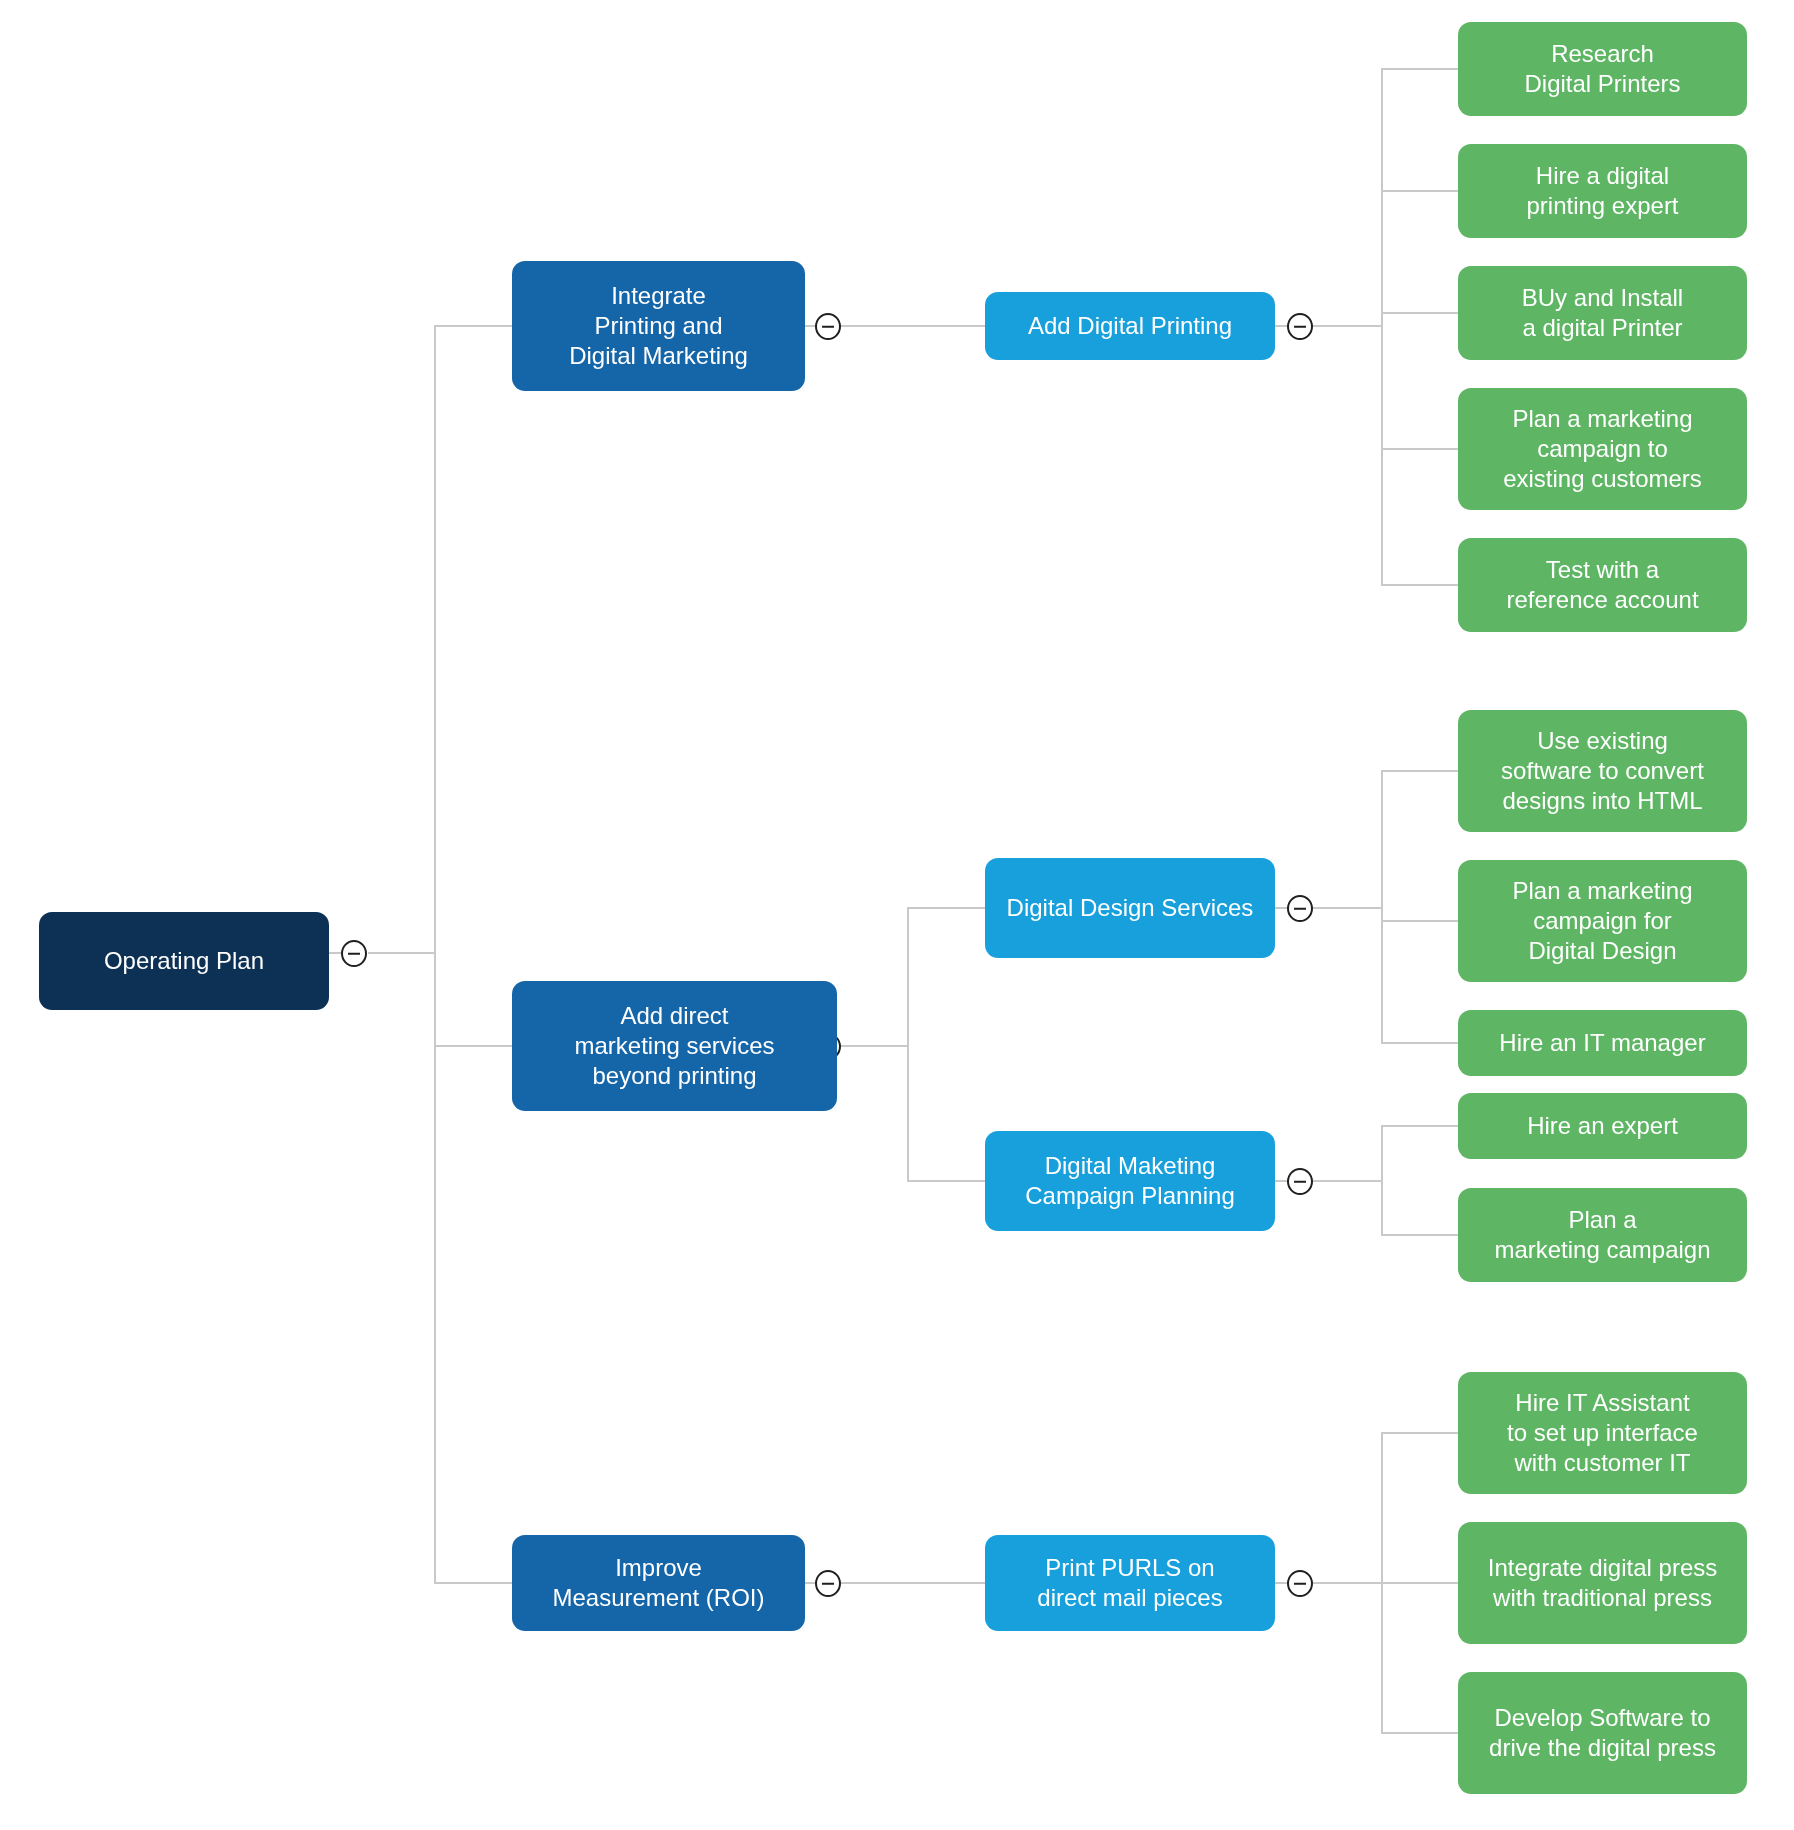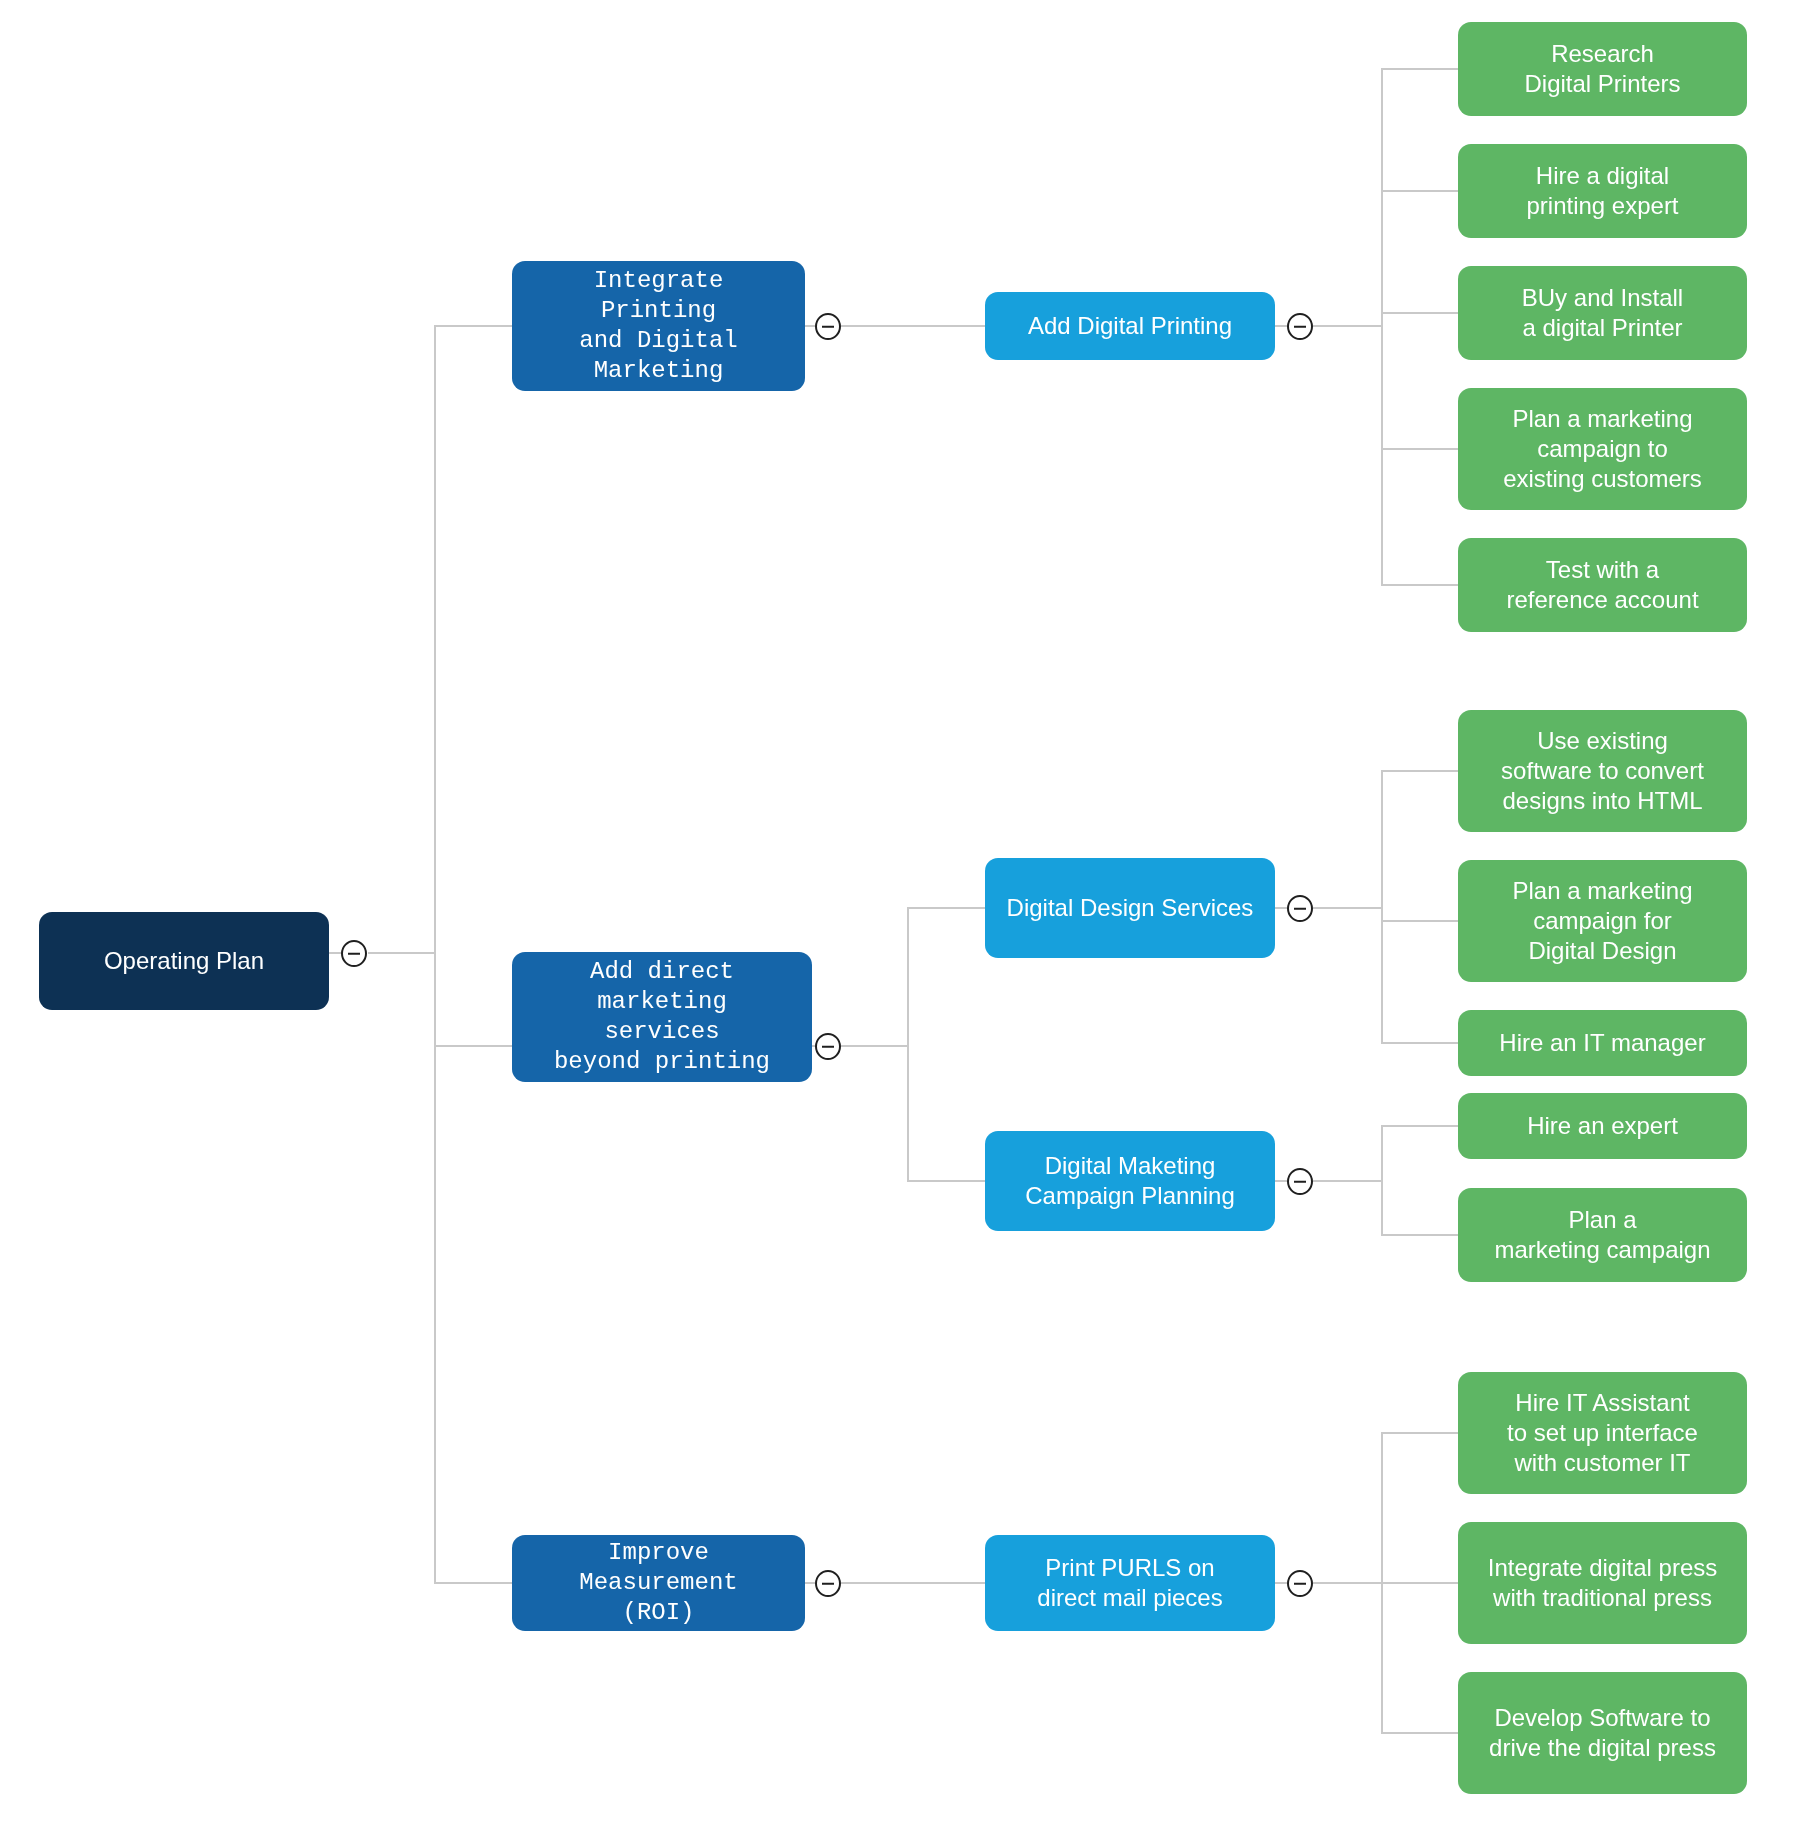--- a/index.html
+++ b/index.html
@@ -23,21 +23,21 @@
     position:absolute;
     display:flex;align-items:center;justify-content:center;
     text-align:center;
     color:var(--node-text);
     font-size:24px;line-height:30px;
     border-radius:13px;
     box-sizing:border-box;
   }
   .node span{display:block;width:100%;text-wrap:balance;}
   .lvl1{background:var(--root-fill);padding:0 20px;margin-top:8px;}
-  .lvl2{background:var(--branch-fill);padding:4px 34px;font-family:Liberation Mono, monospace;}
+  .lvl2{background:var(--branch-fill);padding:4px 34px;}
   .lvl3{background:var(--sub-branch-fill);padding:0 15px;}
   .lvl4{background:var(--leaf-fill);padding:0 14px;}
   .hl,.vl{position:absolute;background:var(--connector);}
   .hl{height:2px;}
   .vl{width:2px;}
   .collapse{
     position:absolute;
     width:26px;height:27px;
     background:#ffffff;
     border:2.5px solid var(--icon-stroke);
@@ -112,21 +112,21 @@
   <div class="collapse" style="left:1287px;top:1168px"></div>
   <div class="collapse" style="left:1287px;top:1570px"></div>
 
   <div class="node lvl1" style="left:39px;top:904px;width:290px;height:98px">
     <span>Operating Plan</span>
   </div>
 
   <div class="node lvl2" style="left:512px;top:261px;width:293px;height:130px">
     <span>Integrate Printing and Digital Marketing</span>
   </div>
-  <div class="node lvl2" style="left:512px;top:952px;width:300px;height:130px">
+  <div class="node lvl2" style="left:512px;top:981px;width:325px;height:130px">
     <span>Add direct marketing services beyond printing</span>
   </div>
   <div class="node lvl2" style="left:512px;top:1535px;width:293px;height:96px">
     <span>Improve Measurement (ROI)</span>
   </div>
 
   <div class="node lvl3" style="left:985px;top:292px;width:290px;height:68px">
     <span>Add Digital Printing</span>
   </div>
   <div class="node lvl3" style="left:985px;top:858px;width:290px;height:100px">

